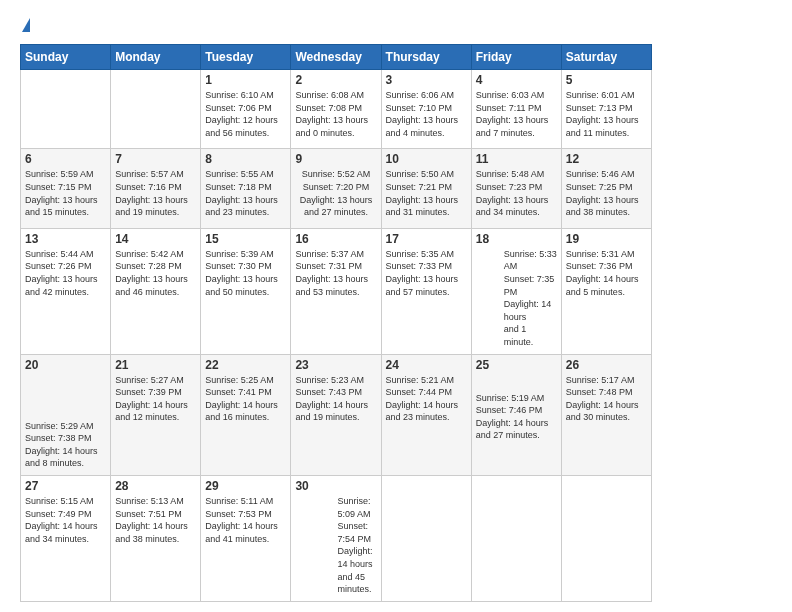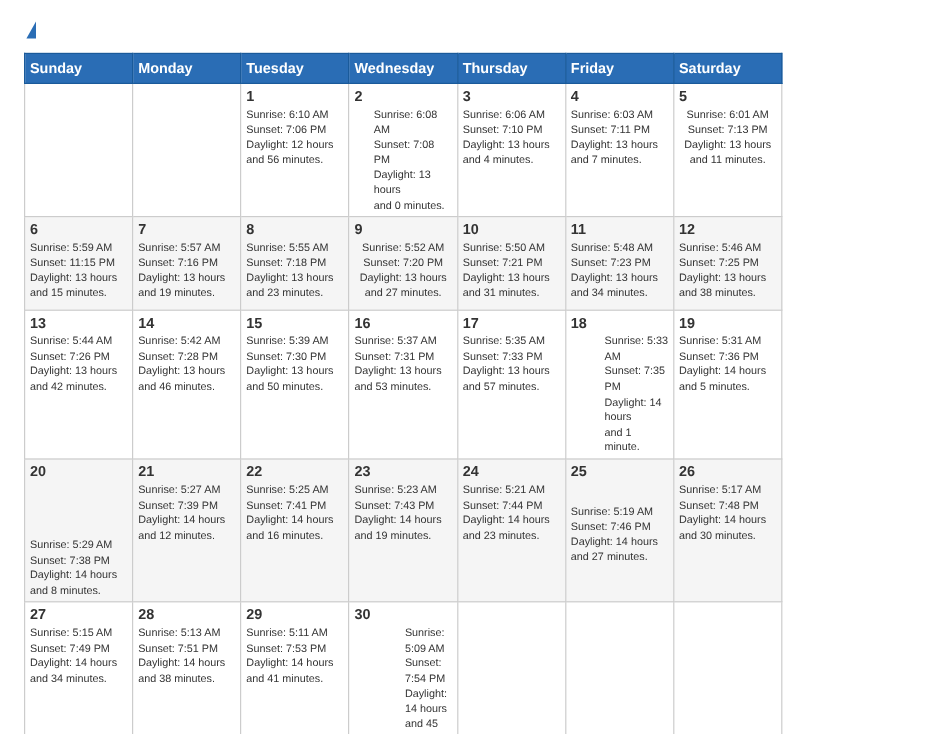--- a/index.html
+++ b/index.html
@@ -145,52 +145,52 @@
           <td class="empty-cell"></td>
           <td>
             <span class="day-number">1</span>
             <div class="day-info" style="white-space: pre-line;">Sunrise: 6:10 AM
 Sunset: 7:06 PM
 Daylight: 12 hours
 and 56 minutes.</div>
           </td>
           <td>
             <span class="day-number">2</span>
-            <div class="day-info" style="white-space: pre-line; margin-left: 16px;">Sunrise: 6:08 AM
+            <div class="day-info" style="white-space: pre-line;">Sunrise: 6:08 AM
 Sunset: 7:08 PM
 Daylight: 13 hours
 and 0 minutes.</div>
           </td>
           <td>
             <span class="day-number">3</span>
             <div class="day-info" style="white-space: pre-line;">Sunrise: 6:06 AM
 Sunset: 7:10 PM
 Daylight: 13 hours
 and 4 minutes.</div>
           </td>
           <td>
             <span class="day-number">4</span>
             <div class="day-info" style="white-space: pre-line;">Sunrise: 6:03 AM
 Sunset: 7:11 PM
 Daylight: 13 hours
 and 7 minutes.</div>
           </td>
           <td>
             <span class="day-number">5</span>
-            <div class="day-info" style="white-space: pre-line; text-align: center;">Sunrise: 6:01 AM
+            <div class="day-info" style="white-space: pre-line;">Sunrise: 6:01 AM
 Sunset: 7:13 PM
 Daylight: 13 hours
 and 11 minutes.</div>
           </td>
         </tr>
         <tr>
           <td>
             <span class="day-number">6</span>
             <div class="day-info" style="white-space: pre-line;">Sunrise: 5:59 AM
-Sunset: 11:15 PM
+Sunset: 7:15 PM
 Daylight: 13 hours
 and 15 minutes.</div>
           </td>
           <td>
             <span class="day-number">7</span>
             <div class="day-info" style="white-space: pre-line;">Sunrise: 5:57 AM
 Sunset: 7:16 PM
 Daylight: 13 hours
 and 19 minutes.</div>
           </td>

